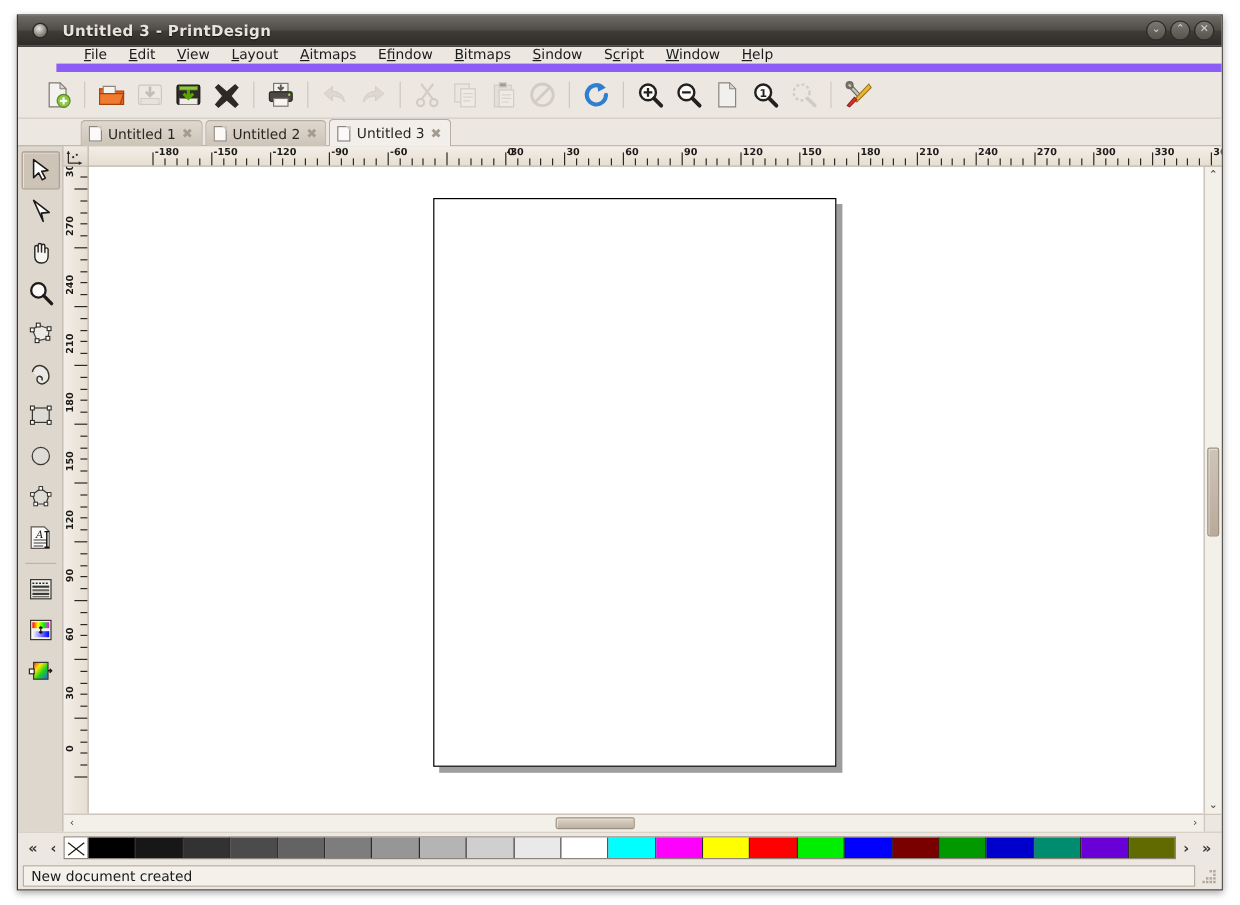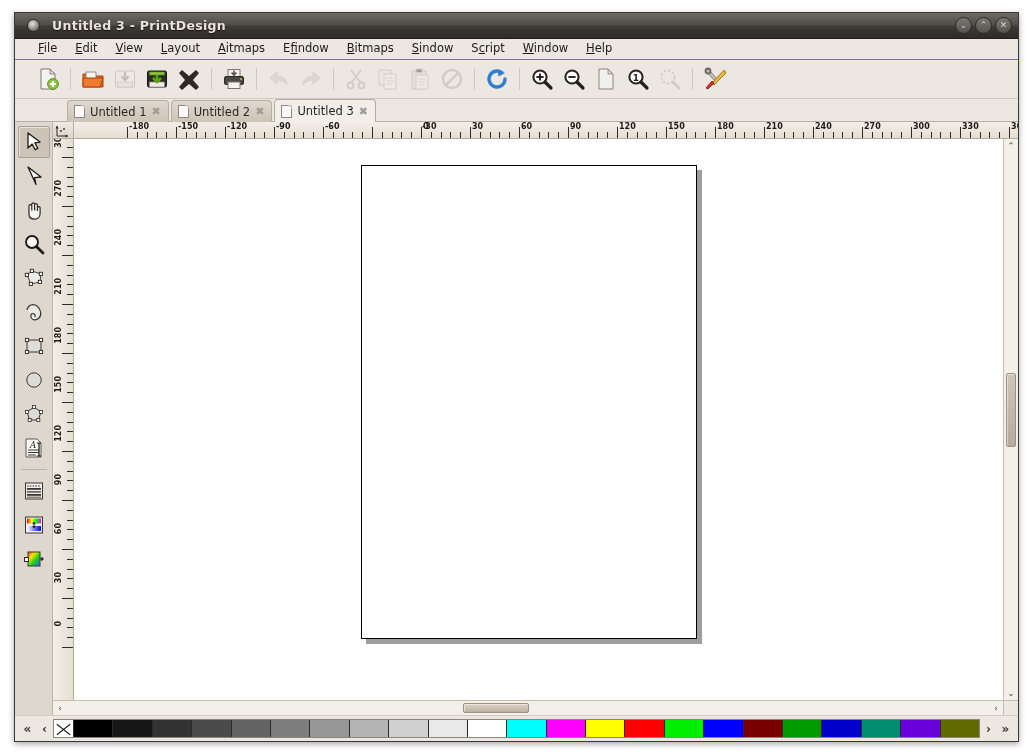--- a/index.html
+++ b/index.html
@@ -48,23 +48,24 @@
     background:linear-gradient(to bottom,#7b7771,#55514c);
     border:1px solid #2b2926;
     color:#d8d3cc; font-size:9px;
     display:flex;align-items:center;justify-content:center;
     line-height:1;
   }
   
   #menubar{
     height:21px; flex:0 0 21px;
     background:#ece7e1;
-    display:flex; align-items:center;
+    display:flex; align-items:flex-end;
     padding-left:14px;
-    border-bottom:1px solid #8b5cf6;
+    border-bottom:7px solid #8b5cf6;
+    margin-left:32px;
   }
   .menu-item{
     padding:2px 9px; font-size:11.5px; color:#1b1b1b;
     line-height:1;
   }
   .menu-item u{ text-decoration:underline; }
   
   #toolbar{
     height:39px; flex:0 0 39px;
     background:#ece7e1;
@@ -814,14 +815,29 @@
         <div class="swatch" style="background: rgb(0, 154, 0);"></div>
         <div class="swatch" style="background: rgb(0, 0, 204);"></div>
         <div class="swatch" style="background: rgb(0, 140, 110);"></div>
         <div class="swatch" style="background: rgb(106, 0, 216);"></div>
         <div class="swatch" style="background: rgb(95, 107, 0);"></div>
       </div>
     <div class="pal-nav">›</div>
     <div class="pal-nav">»</div>
   </div>
 
+  <div id="statusbar">
+    <div id="status-field">New document created</div>
+    <div id="status-grip">
+        <i style="left: 8px; top: 2px;"></i>
+        <i style="left: 11px; top: 2px;"></i>
+        <i style="left: 11px; top: 5px;"></i>
+        <i style="left: 5px; top: 8px;"></i>
+        <i style="left: 8px; top: 8px;"></i>
+        <i style="left: 11px; top: 8px;"></i>
+        <i style="left: 2px; top: 11px;"></i>
+        <i style="left: 5px; top: 11px;"></i>
+        <i style="left: 8px; top: 11px;"></i>
+        <i style="left: 11px; top: 11px;"></i>
+      </div>
+  </div>
 
 </div>
 
 </body></html>

